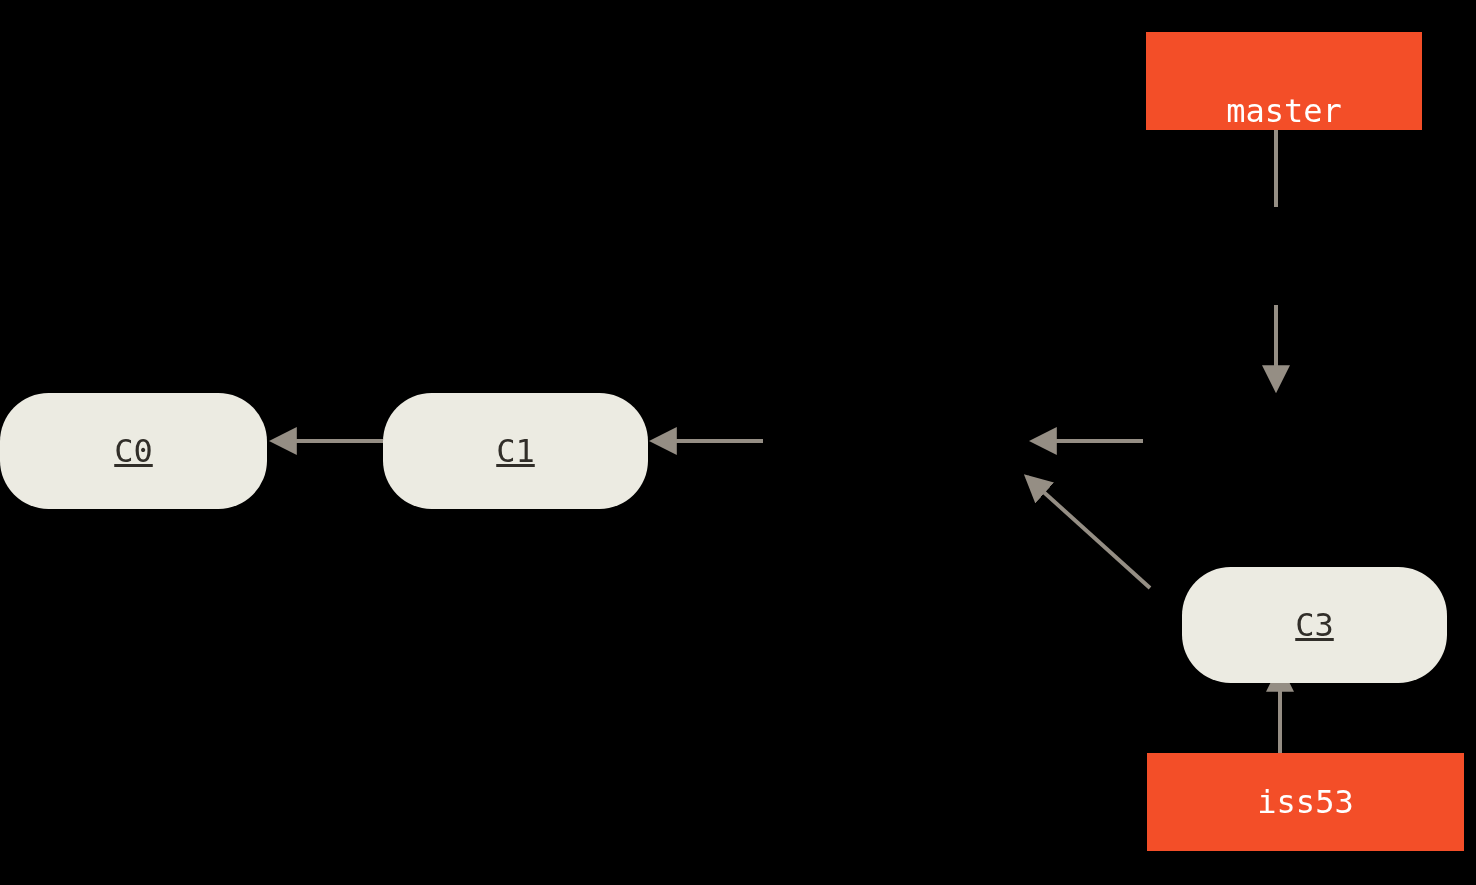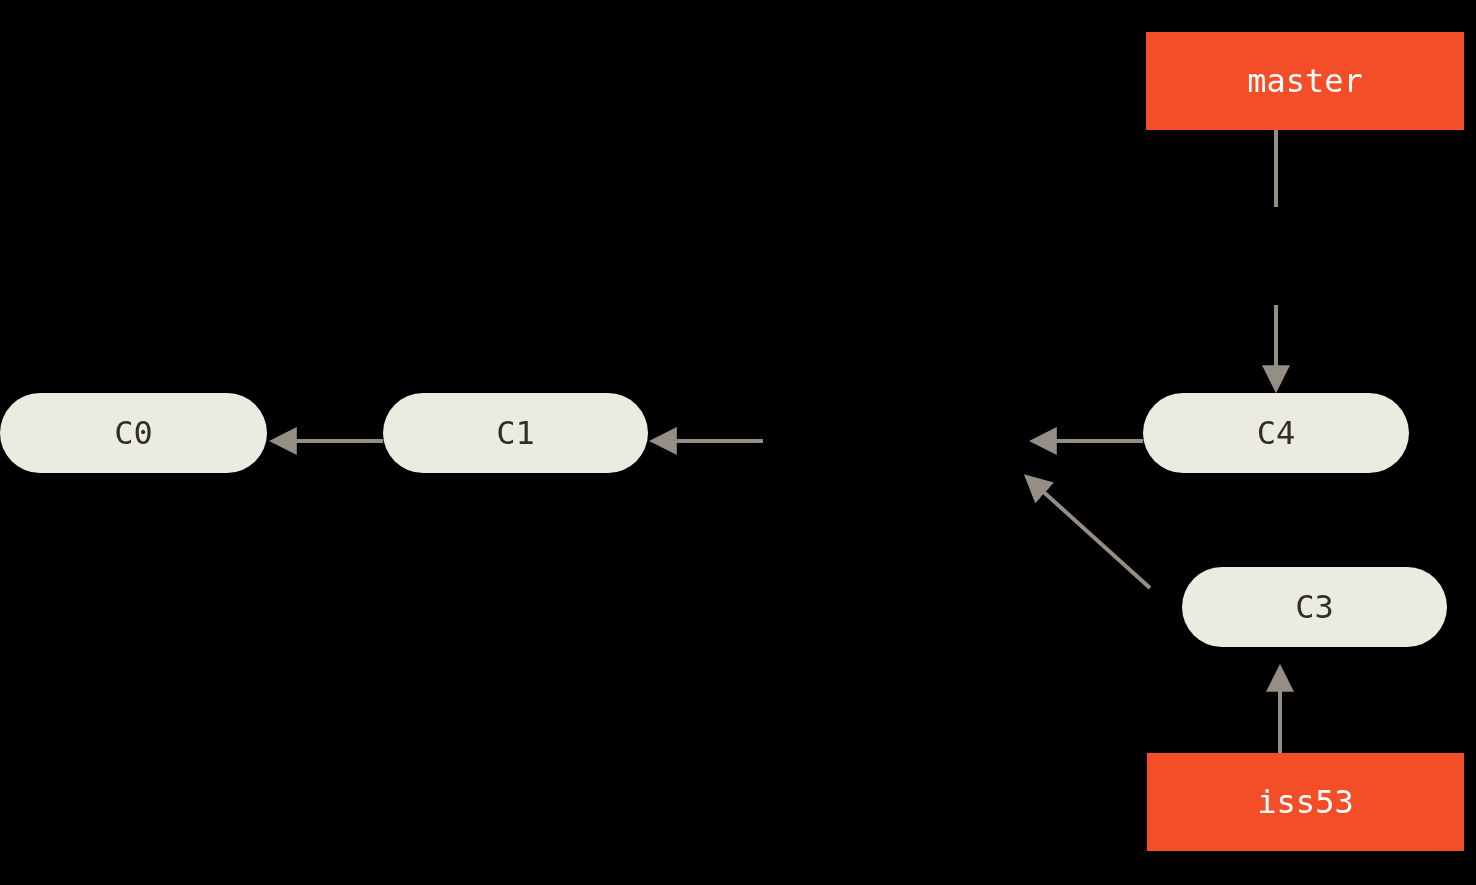--- a/index.html
+++ b/index.html
@@ -24,49 +24,50 @@
   .edge {
     stroke: var(--edge, #958E84);
     stroke-width: 4;
     fill: none;
   }
   .edge-head {
     fill: var(--edge, #958E84);
   }
   .commit {
     position: absolute;
-    height: 80px;
+    height: 116px;
     border-radius: 48.5px;
     background: var(--node-fill, #ECEBE2);
     color: var(--node-text, #312E29);
     font-size: 32px;
     display: flex;
     align-items: center;
     justify-content: center;
     box-sizing: border-box;
+    text-decoration: underline;
   }
   .branch {
     position: absolute;
     height: 98px;
     background: var(--branch-fill, #F34E28);
     color: var(--branch-text, #FFFFFF);
     font-size: 32px;
     display: flex;
     align-items: center;
     justify-content: center;
     box-sizing: border-box;
   }
   
   .pos-c0 { left: 0px;    top: 393px; width: 267px; }
   .pos-c1 { left: 383px;  top: 393px; width: 265px; }
   .pos-c2 { left: 763px;  top: 393px; width: 265px; }
   .pos-c4 { left: 1143px; top: 393px; width: 266px; }
   .pos-c3 { left: 1182px; top: 567px; width: 265px; }
   
-  .pos-master { left: 1146px; top: 32px;  width: 318px; }
+  .pos-master { left: 1146px; top: 32px;  width: 276px; align-items: flex-end; }
   .pos-hotfix { left: 1146px; top: 207px; width: 318px; }
   .pos-iss53  { left: 1147px; top: 753px; width: 317px; }
 </style>
 </head>
 <body>
 
 <div class="canvas">
 
   <svg class="edges" width="1476" height="885" viewBox="0 0 1476 885" xmlns="http://www.w3.org/2000/svg">
     <defs>
@@ -82,23 +83,20 @@
     <path class="edge" d="M 1276 305 L 1276 389" marker-end="url(#arrowhead)"></path>
     <path class="edge" d="M 1280 753 L 1280 668" marker-end="url(#arrowhead)"></path>
   </svg>
 
   <div class="commit pos-c0">
     <span>C0</span>
   </div>
   <div class="commit pos-c1">
     <span>C1</span>
   </div>
-  <div class="commit pos-c4">
-    <span>C4</span>
-  </div>
   <div class="commit pos-c3">
     <span>C3</span>
   </div>
 
   <div class="branch pos-master">
     <span>master</span>
   </div>
   <div class="branch pos-iss53">
     <span>iss53</span>
   </div>

